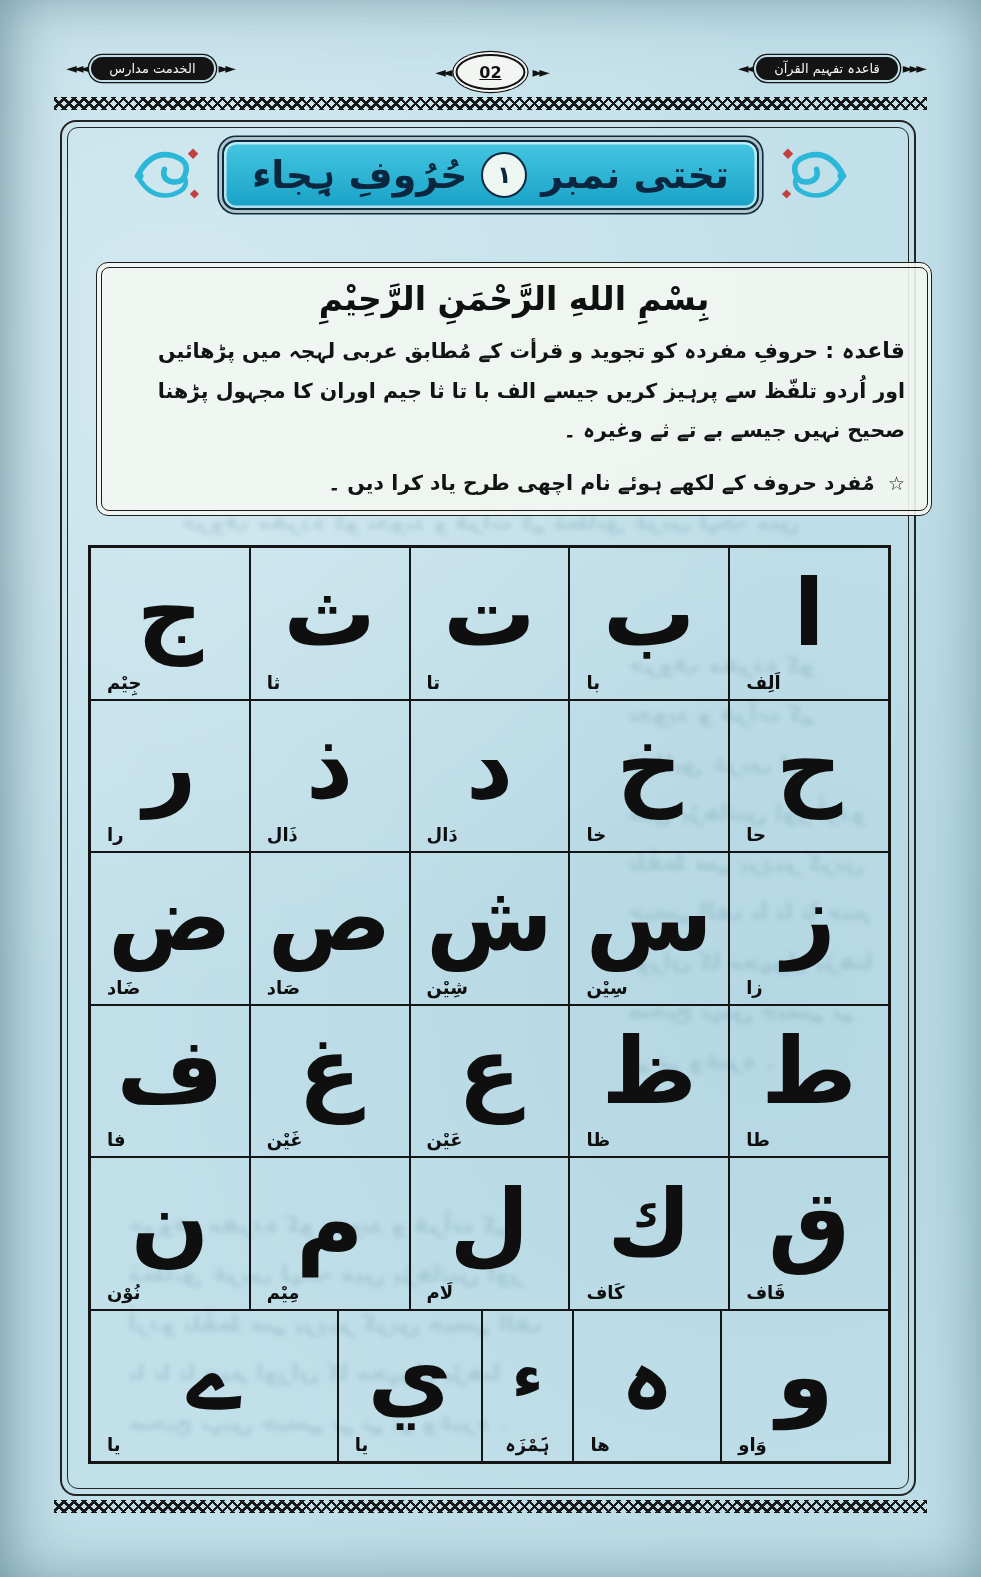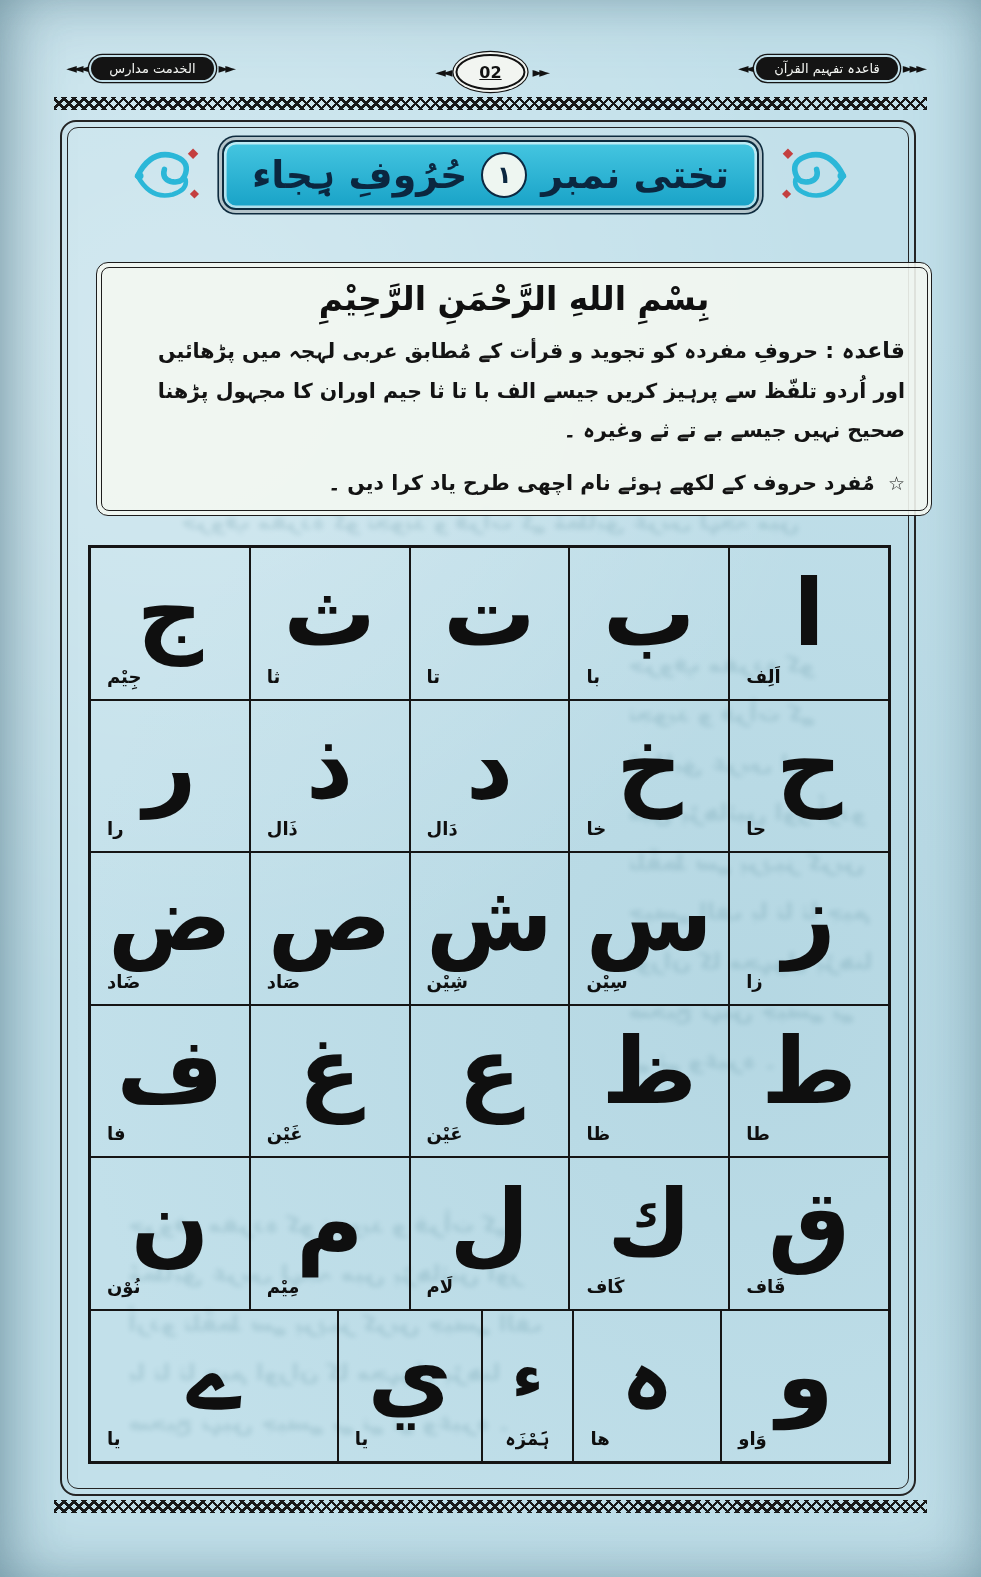--- a/index.html
+++ b/index.html
@@ -95,21 +95,21 @@
     border:2.6px solid #151515;display:flex;flex-direction:column;direction:rtl;
   }
   .lrow{flex:1;display:grid;grid-template-columns:repeat(5,1fr);}
   .lrow.last{grid-template-columns:21% 18.5% 11.5% 18% 31%;}
   .cell{position:relative;border:1.2px solid #151515;}
   .cell .g{
     position:absolute;inset:0;display:flex;align-items:center;justify-content:center;
     font-size:92px;font-weight:bold;color:#0f0f0f;padding-bottom:18px;line-height:1;
   }
   .cell .n{
-    position:absolute;bottom:12px;left:16px;font-size:18px;font-weight:bold;
+    position:absolute;bottom:6px;left:16px;font-size:18px;font-weight:bold;
     color:#0f0f0f;direction:rtl;white-space:nowrap;
   }
   .lrow.last .cell:nth-child(3) .g{font-size:62px;}
   .lrow.last .cell:nth-child(3) .n{left:50%;transform:translateX(-50%);text-align:right;}
 </style>
 </head>
 <body>
 
 <div class="page">
 

